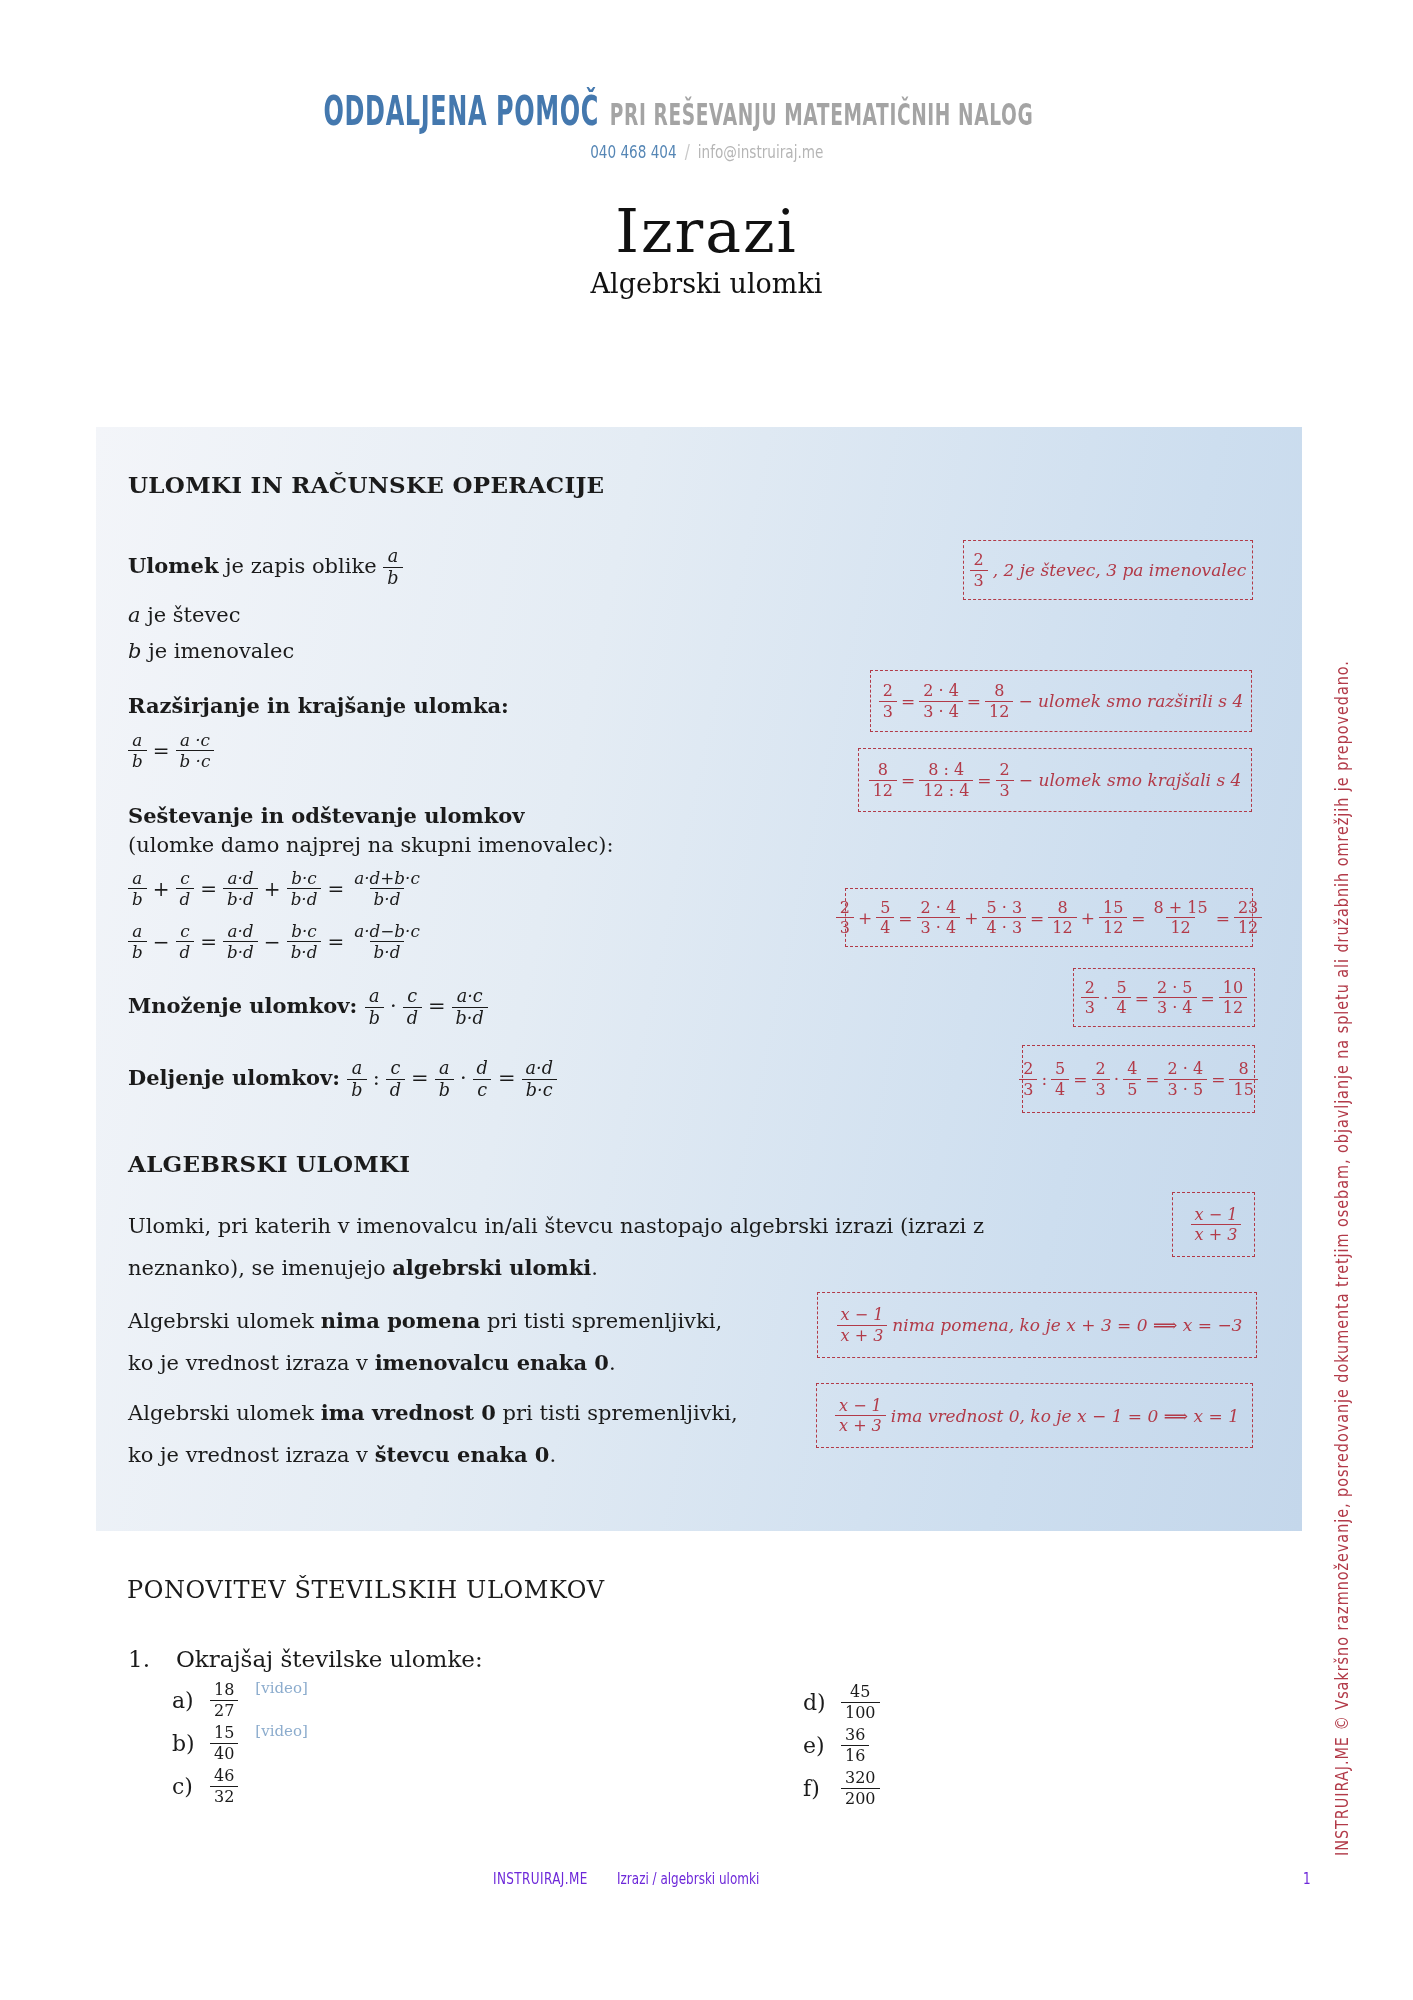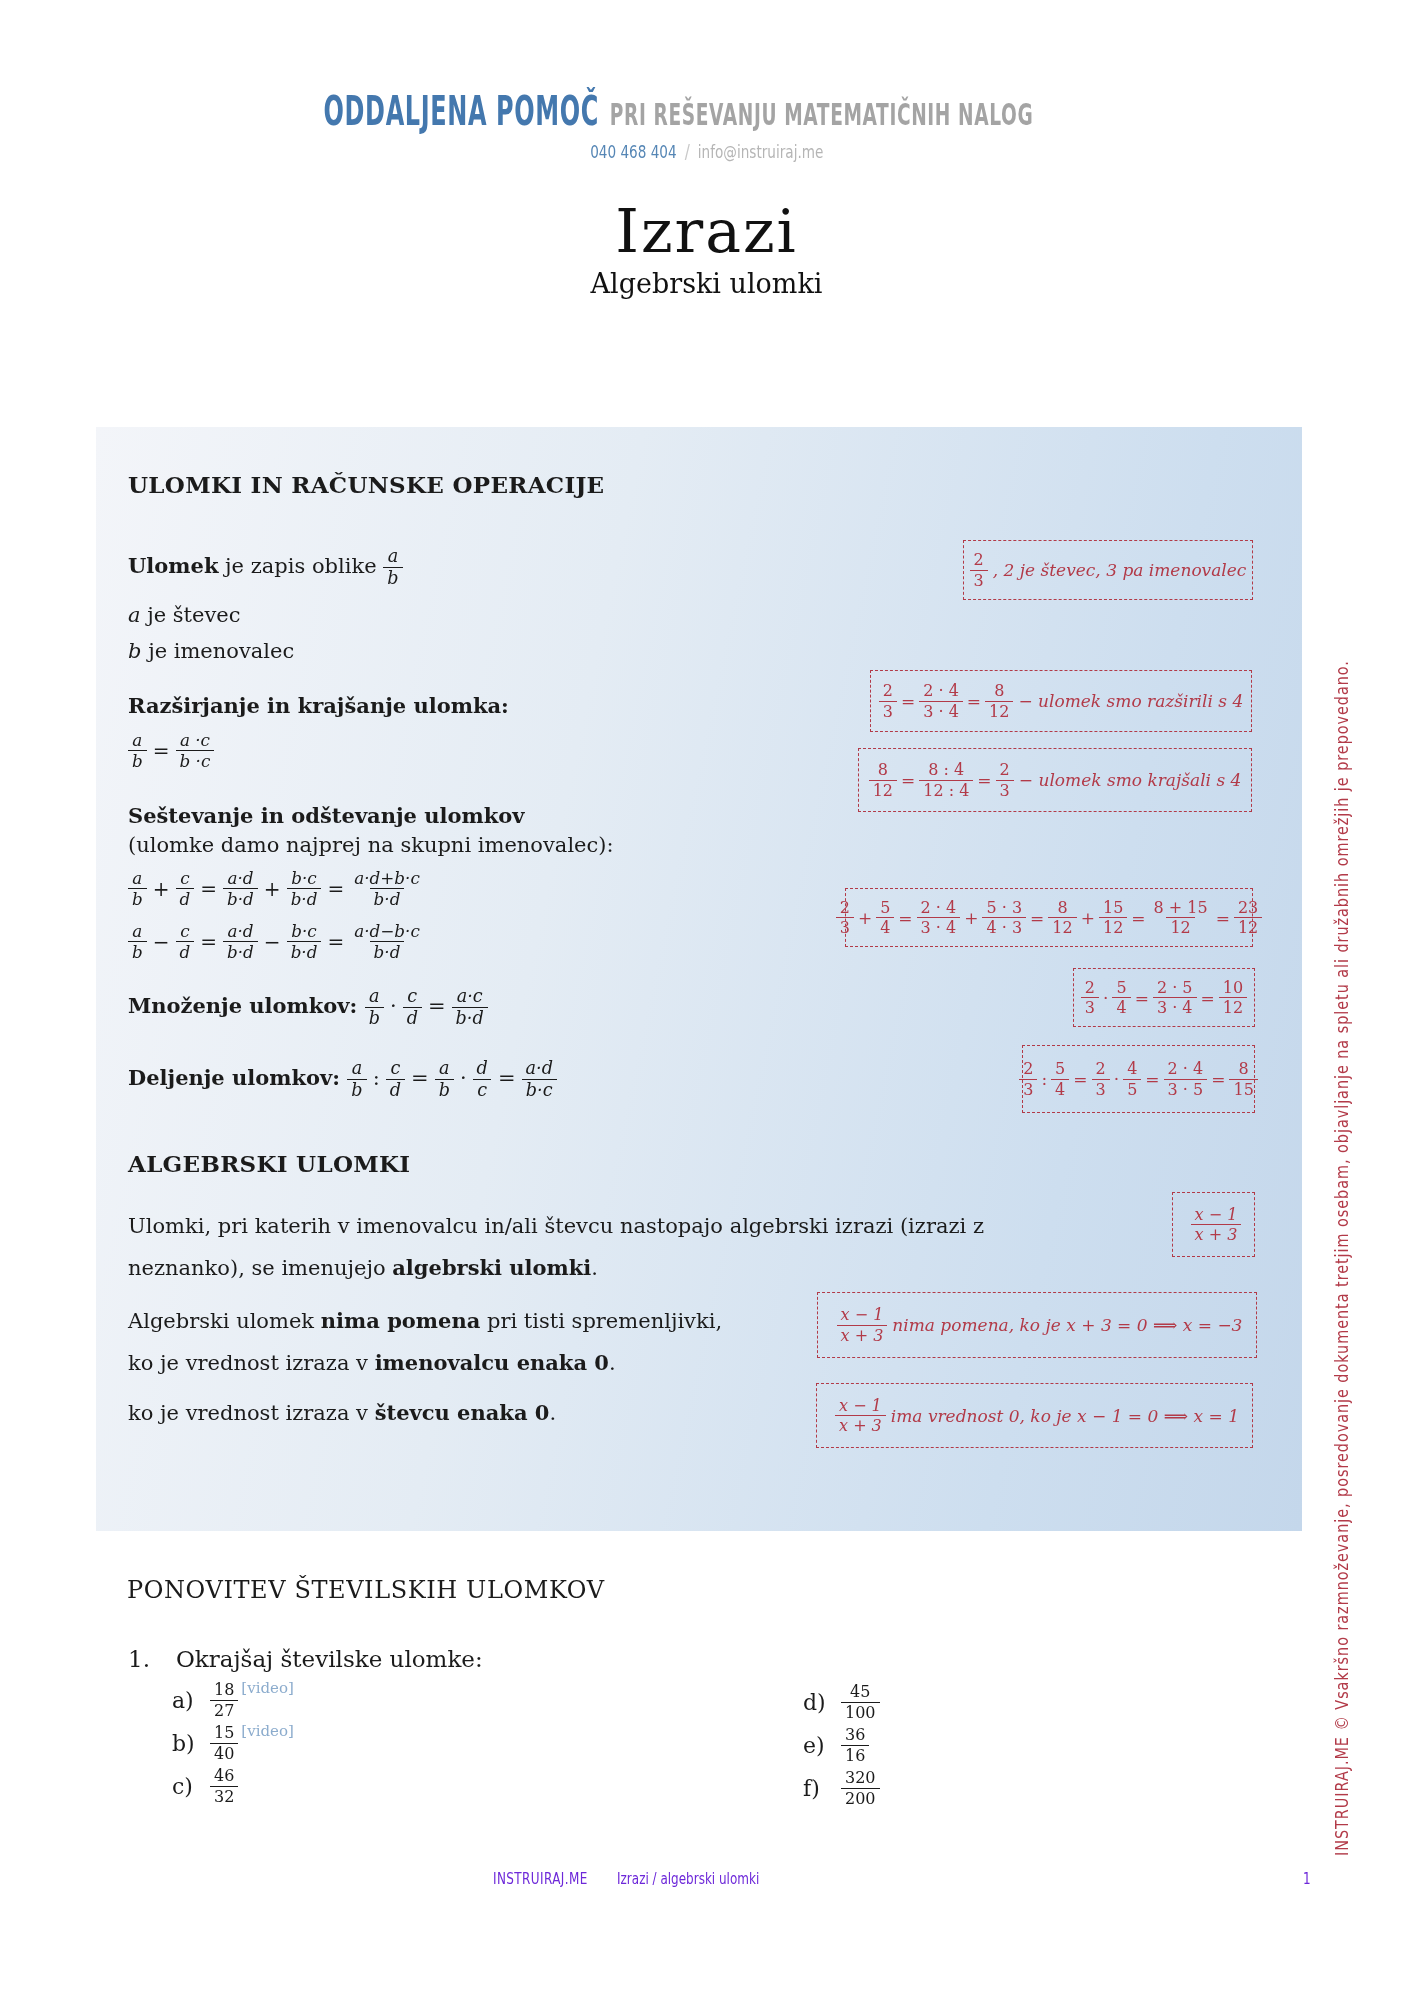--- a/index.html
+++ b/index.html
@@ -66,21 +66,21 @@
   .para .pl { display:block; height:42px; line-height:42px; }
 
   
   .pon-heading { position:absolute; left:127px; top:1576px; font-size:24px; letter-spacing:.6px; }
   .ex-line { position:absolute; left:128px; top:1646px; font-size:23px; white-space:nowrap; }
   .ex-title { margin-left:26px; }
   .ex-item { position:absolute; display:flex; align-items:center; height:44px; }
   .ex-label { width:38px; font-size:22px; }
   .ex-math { font-size:16px; }
   .ex-math .frac { font-size:1em; }
-  .video-link { position:relative; top:-12px; margin-left:3px; font-size:15px; color:#8caccd; cursor:pointer; }
+  .video-link { position:relative; top:-12px; margin-left:17px; font-size:15px; color:#8caccd; cursor:pointer; }
 
   
   .footer-bar { position:absolute; top:1870px; left:0; width:100%; height:26px;
                 font-family:"DejaVu Sans", sans-serif; font-size:15px; color:#6d28d9; }
   .footer-bar span { position:absolute; transform:scaleX(.80); transform-origin:left; white-space:nowrap; }
   .f-site { left:493px; letter-spacing:.5px; }
   .f-doc  { left:617px; }
   .f-page { left:1303px; }
 
   
@@ -233,20 +233,21 @@
       <span class="pl"><span>Ulomki, pri katerih v imenovalcu in/ali števcu nastopajo algebrski izrazi (izrazi z</span></span>
       <span class="pl"><span>neznanko), se imenujejo </span><span class="b">algebrski ulomki</span><span>.</span></span>
     </div>
 
     <div class="cb para" style="top:873px">
       <span class="pl"><span>Algebrski ulomek </span><span class="b">nima pomena</span><span> pri tisti spremenljivki,</span></span>
       <span class="pl"><span>ko je vrednost izraza v </span><span class="b">imenovalcu enaka 0</span><span>.</span></span>
     </div>
 
     <div class="cb para" style="top:965px">
+      <span class="pl"><span>Algebrski ulomek </span><span class="b">ima vrednost 0</span><span> pri tisti spremenljivki,</span></span>
       <span class="pl"><span>ko je vrednost izraza v </span><span class="b">števcu enaka 0</span><span>.</span></span>
     </div>
 
     <div class="rbox" style="left:867px; top:113px; width:290px; height:60px">
         <span class="frac">
           <span class="fn">2</span>
           <span class="fd">3</span>
         </span>
         <span class="mi">, 2 je števec, 3 pa imenovalec</span>
       </div>

